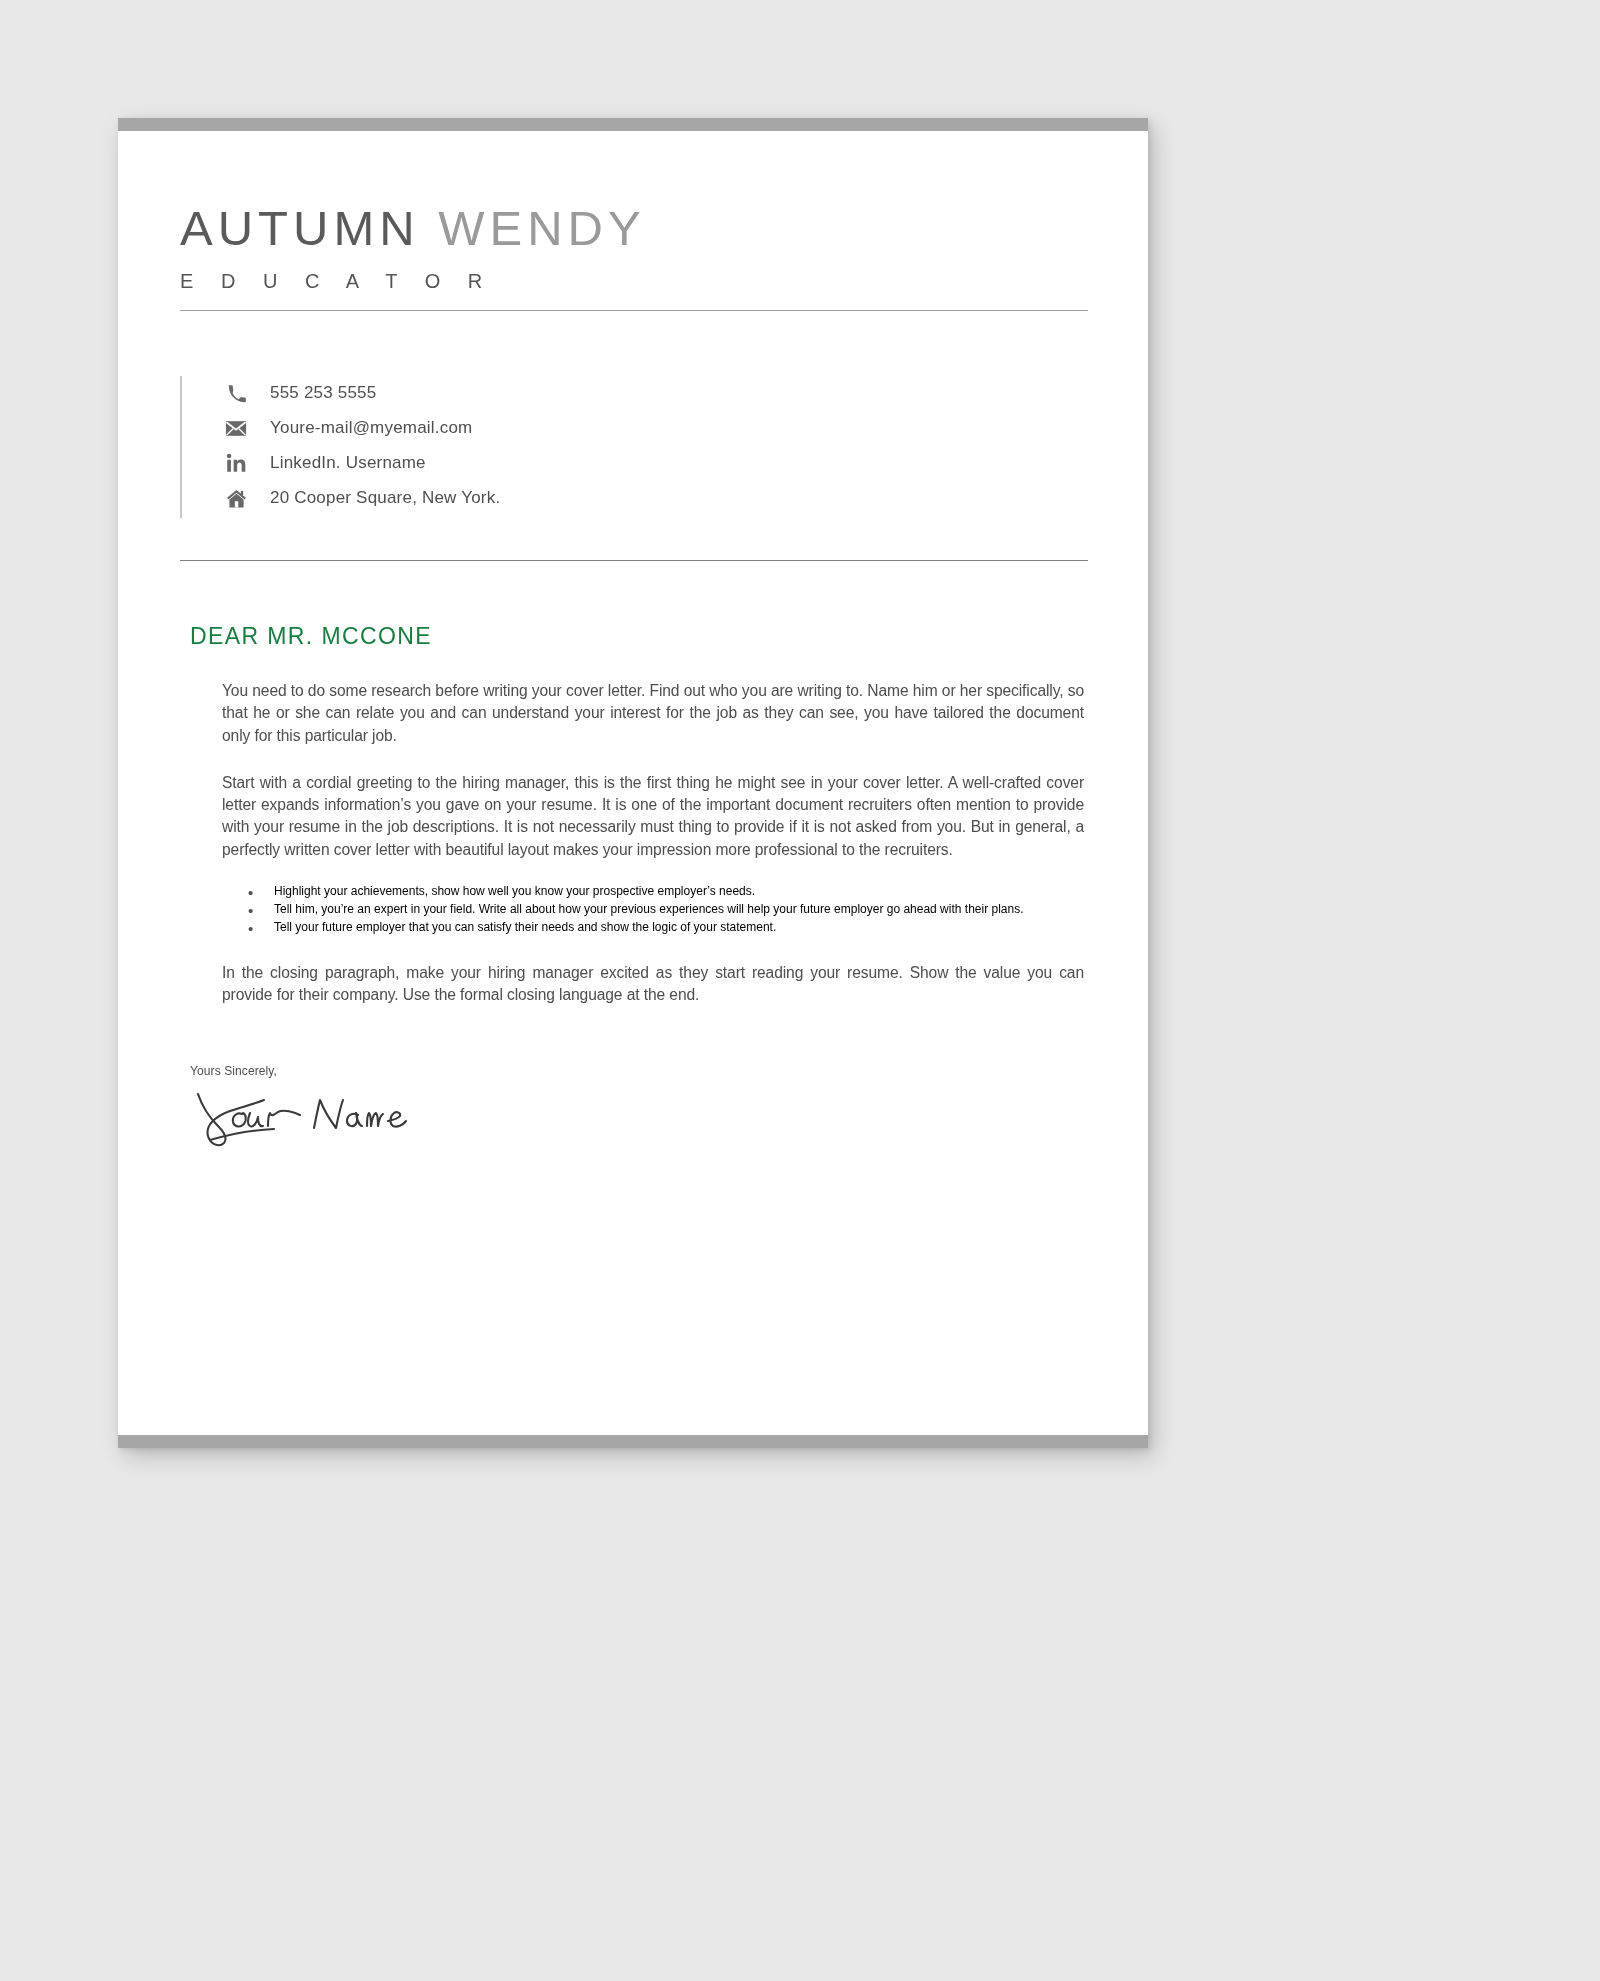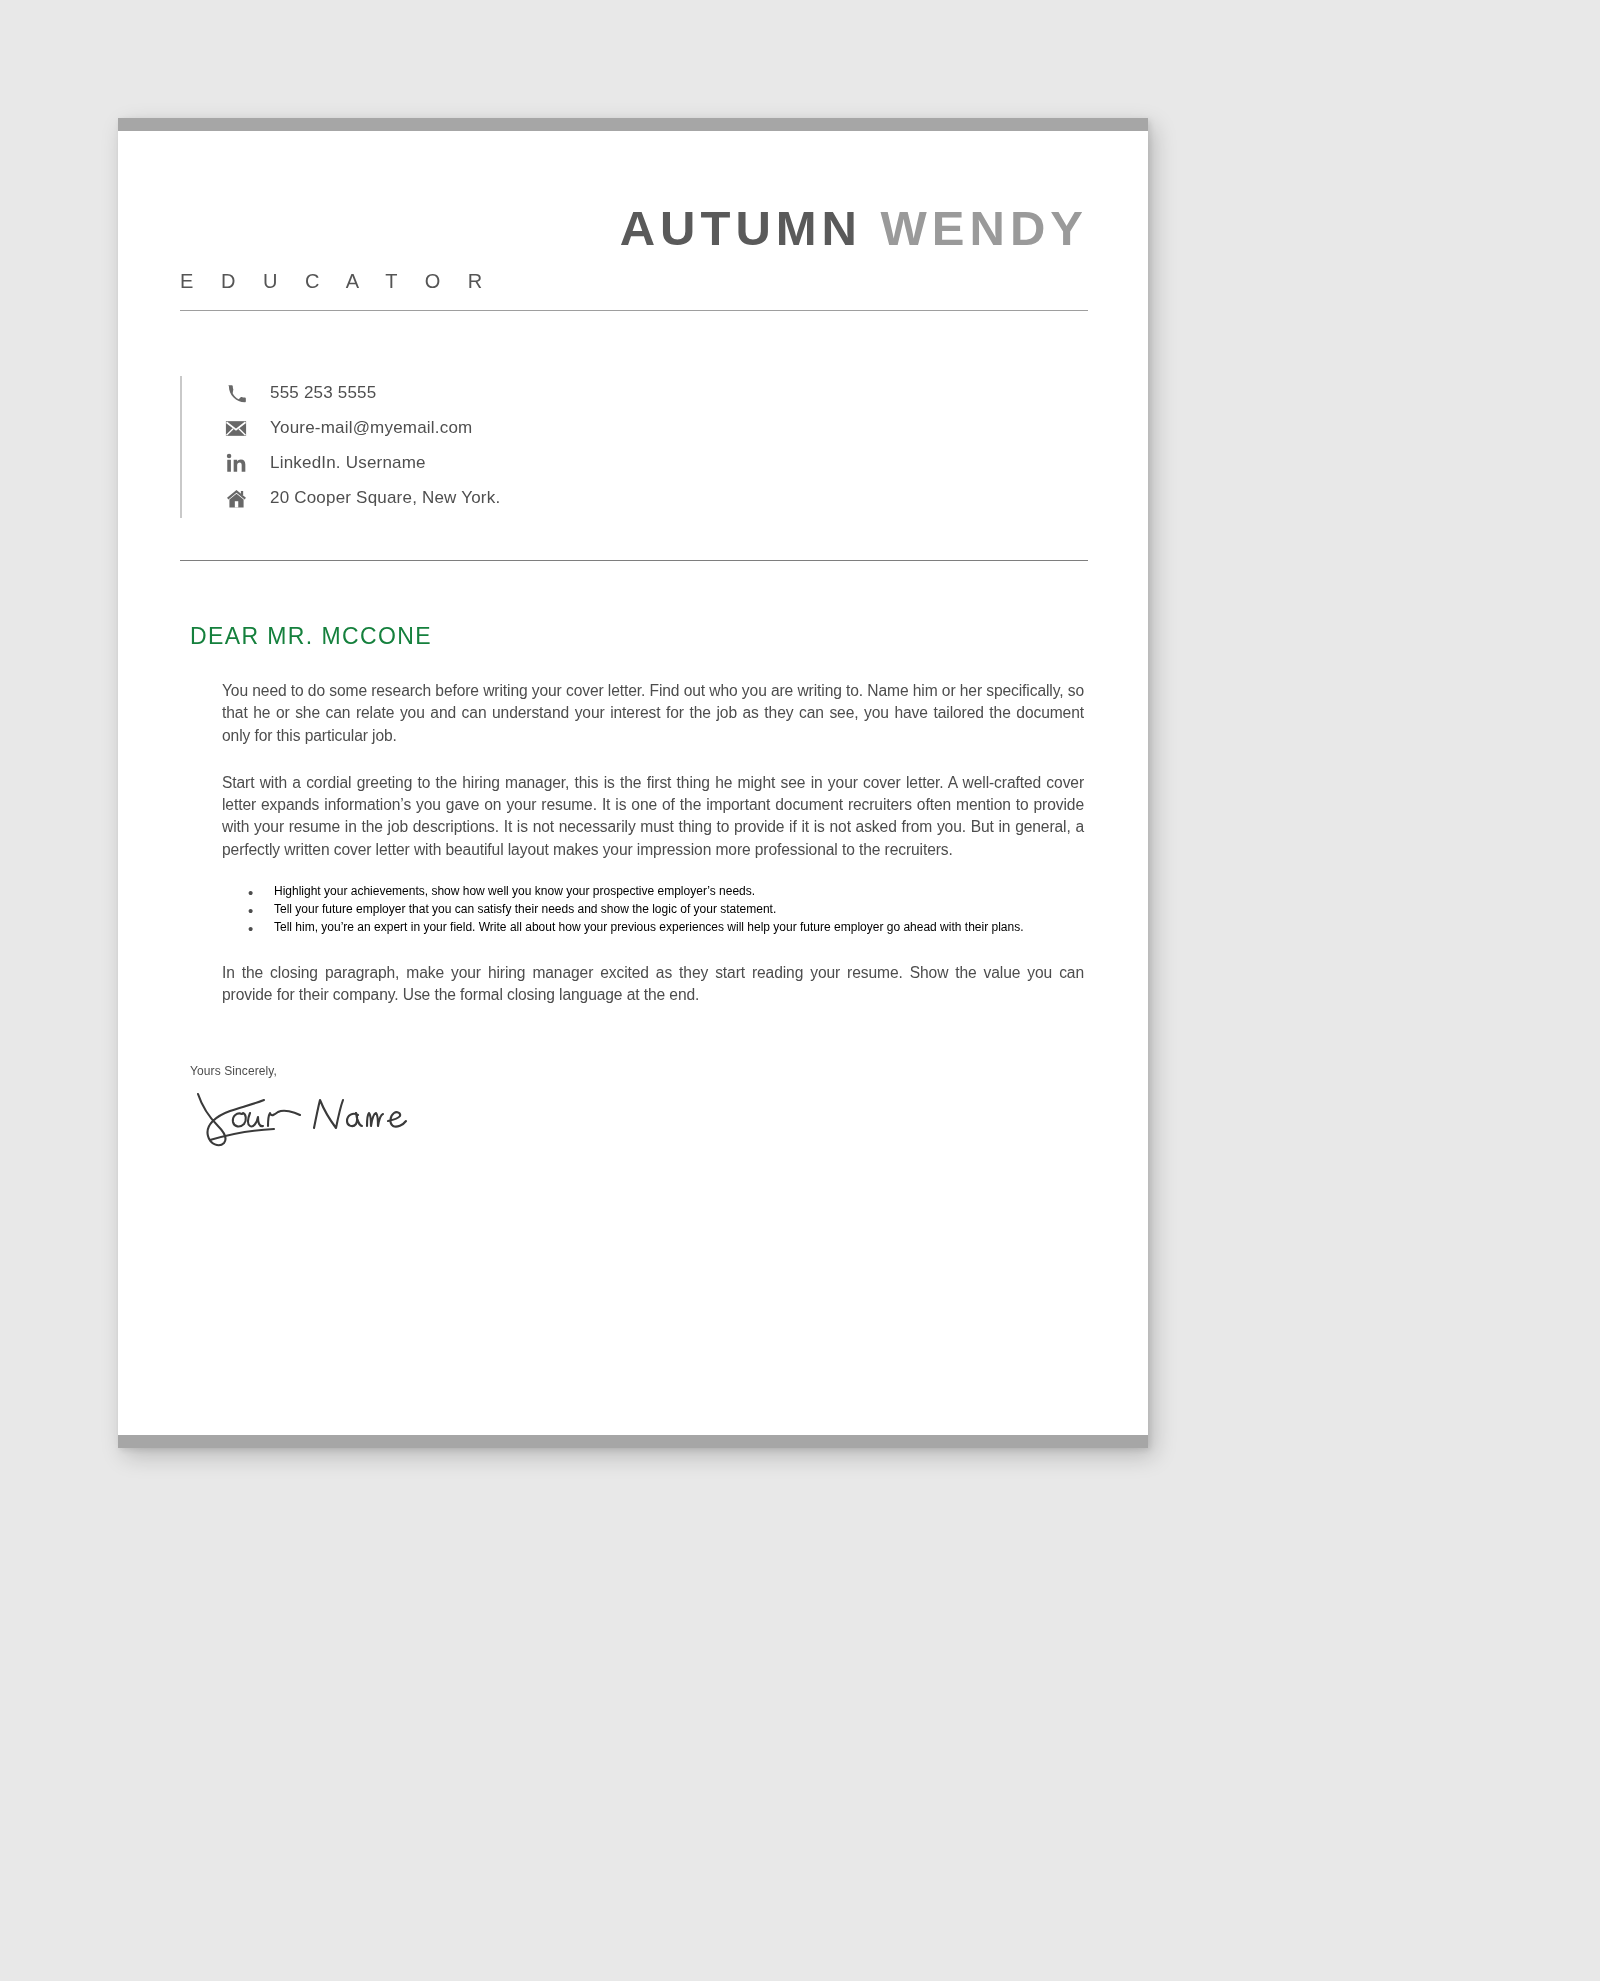--- a/index.html
+++ b/index.html
@@ -48,25 +48,24 @@
 
   
   .header-block {
     position: absolute;
     left: 62px;
     top: 72px;
     width: 908px;
   }
   .name-line {
     font-size: 49px;
-    font-weight: 700;
+    font-weight: 400;
     letter-spacing: 5.0px;
     line-height: 1.05;
     white-space: nowrap;
-    text-align: right;
   }
   .name-first { color: #5a5a5a; }
   .name-last  { color: #9a9a9a; }
 
   .role-line {
     margin-top: 16px;
     font-size: 20px;
     font-weight: 400;
     letter-spacing: 11px;
     color: #555555;
@@ -275,22 +274,22 @@
     <div class="rule-mid"></div>
 
     <div class="body-block">
       <div class="salutation">DEAR MR. MCCONE</div>
 
       <p class="para first">You need to do some research before writing your cover letter. Find out who you are writing to. Name him or her specifically, so that he or she can relate you and can understand your interest for the job as they can see, you have tailored the document only for this particular job.</p>
       <p class="para">Start with a cordial greeting to the hiring manager, this is the first thing he might see in your cover letter. A well-crafted cover letter expands information’s you gave on your resume. It is one of the important document recruiters often mention to provide with your resume in the job descriptions. It is not necessarily must thing to provide if it is not asked from you. But in general, a perfectly written cover letter with beautiful layout makes your impression more professional to the recruiters.</p>
 
       <ul class="bullets">
         <li>Highlight your achievements, show how well you know your prospective employer’s needs.</li>
+        <li> Tell him, you’re an expert in your field. Write all about how your previous experiences will help your future employer go ahead with their plans.</li>
         <li>Tell your future employer that you can satisfy their needs and show the logic of your statement.</li>
-        <li> Tell him, you’re an expert in your field. Write all about how your previous experiences will help your future employer go ahead with their plans.</li>
       </ul>
 
       <p class="para">In the closing paragraph, make your hiring manager excited as they start reading your resume. Show the value you can provide for their company. Use the formal closing language at the end.</p>
 
       <div class="closing">Yours Sincerely,</div>
 
       <div class="signature" title="Your Name">
         <svg width="260" height="68" viewBox="0 0 260 68" fill="none" stroke="#3a3a3a" stroke-width="2.1" stroke-linecap="round" stroke-linejoin="round">
 
           <path d="M8 10 C12 22, 20 34, 28 42 C34 48, 38 54, 34 59 C29 64, 20 60, 18 52 C15 41, 26 32, 40 27 C52 23, 64 20, 74 16"></path>

